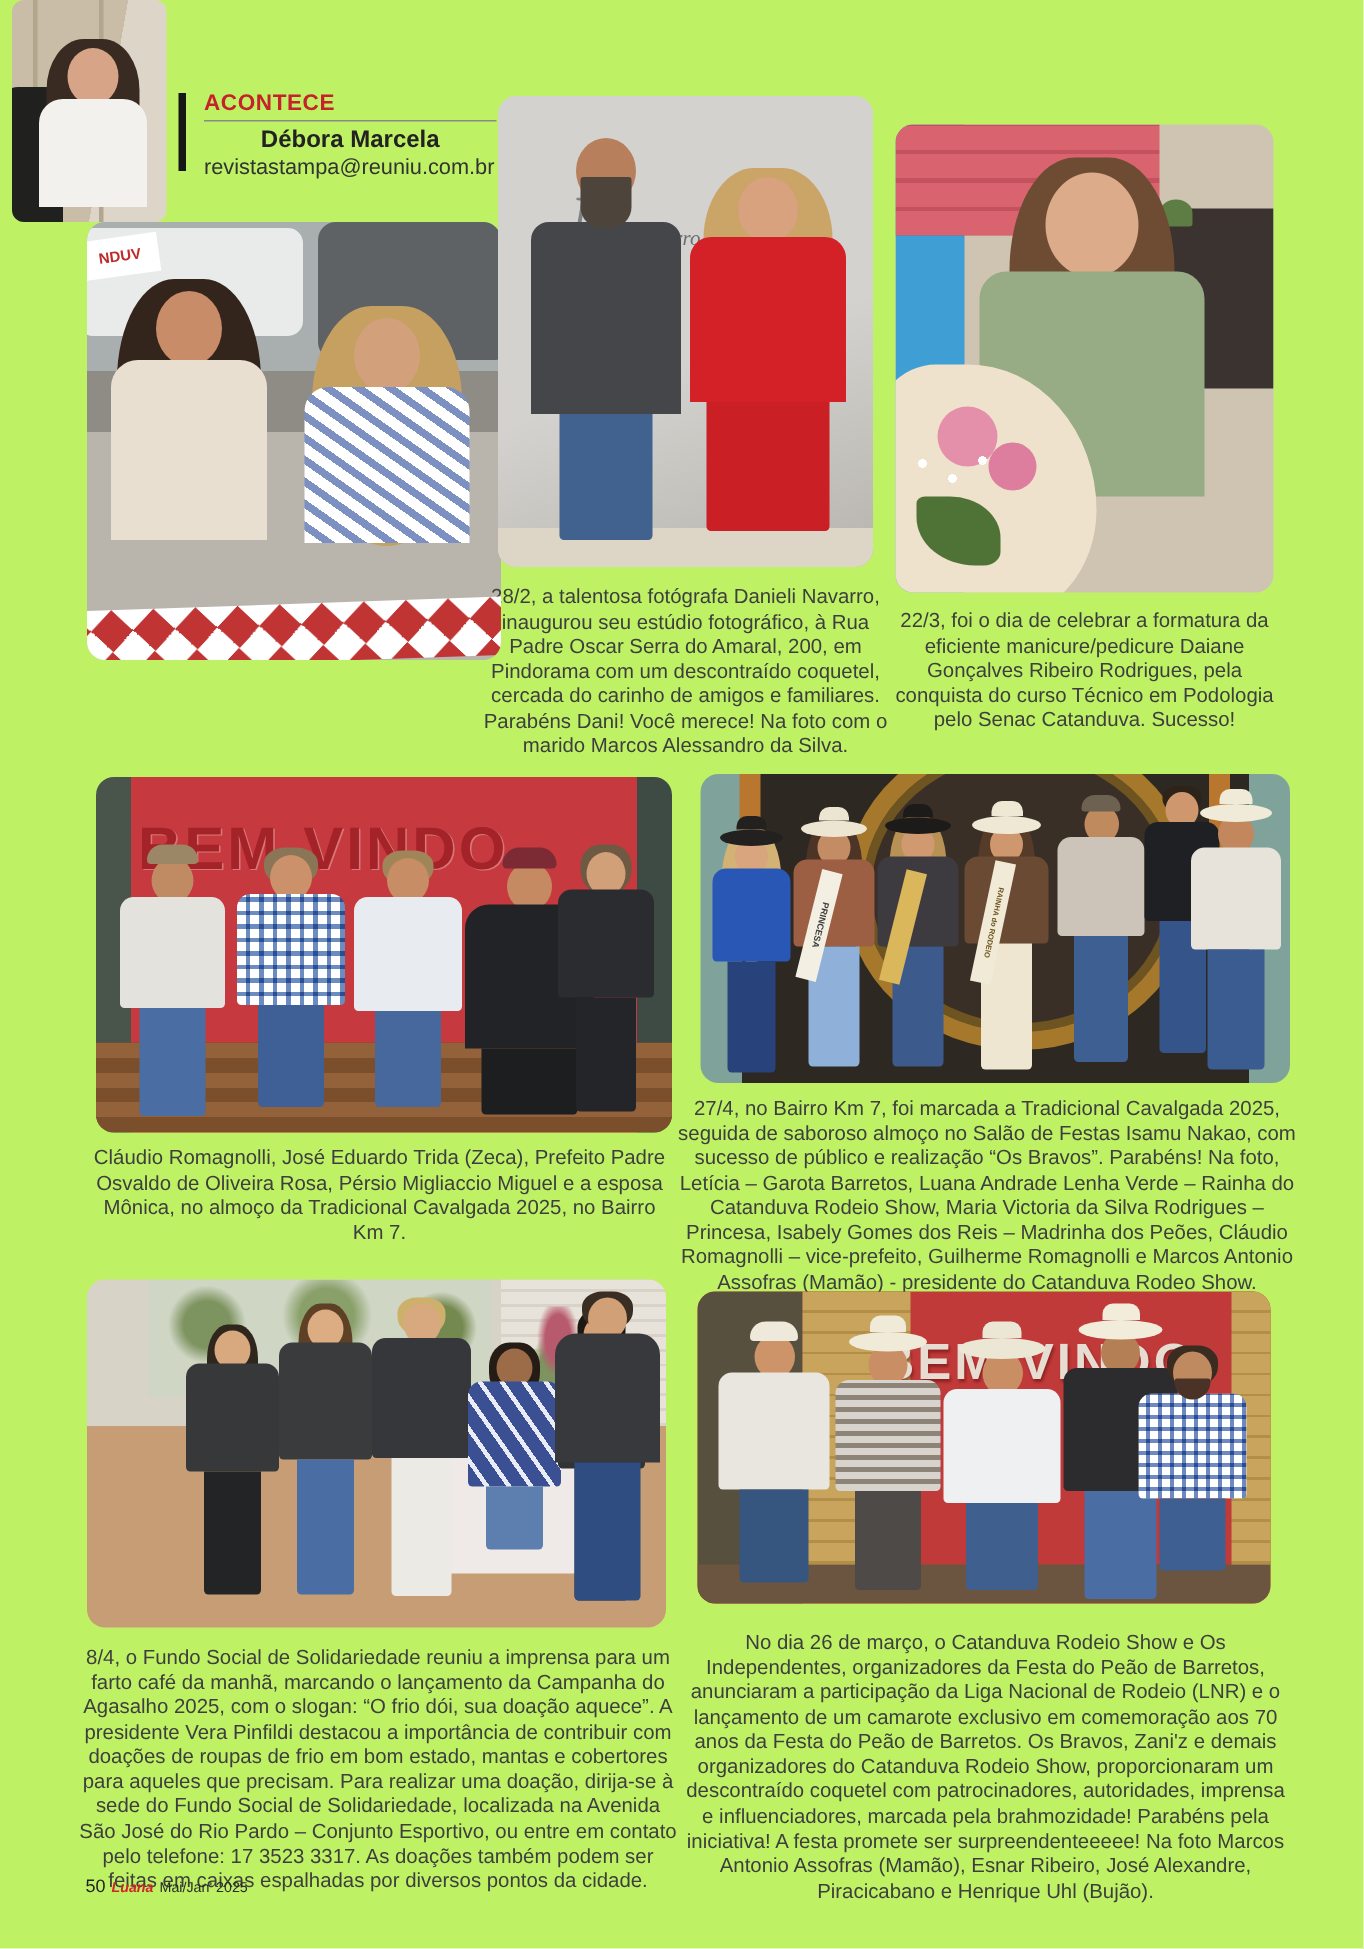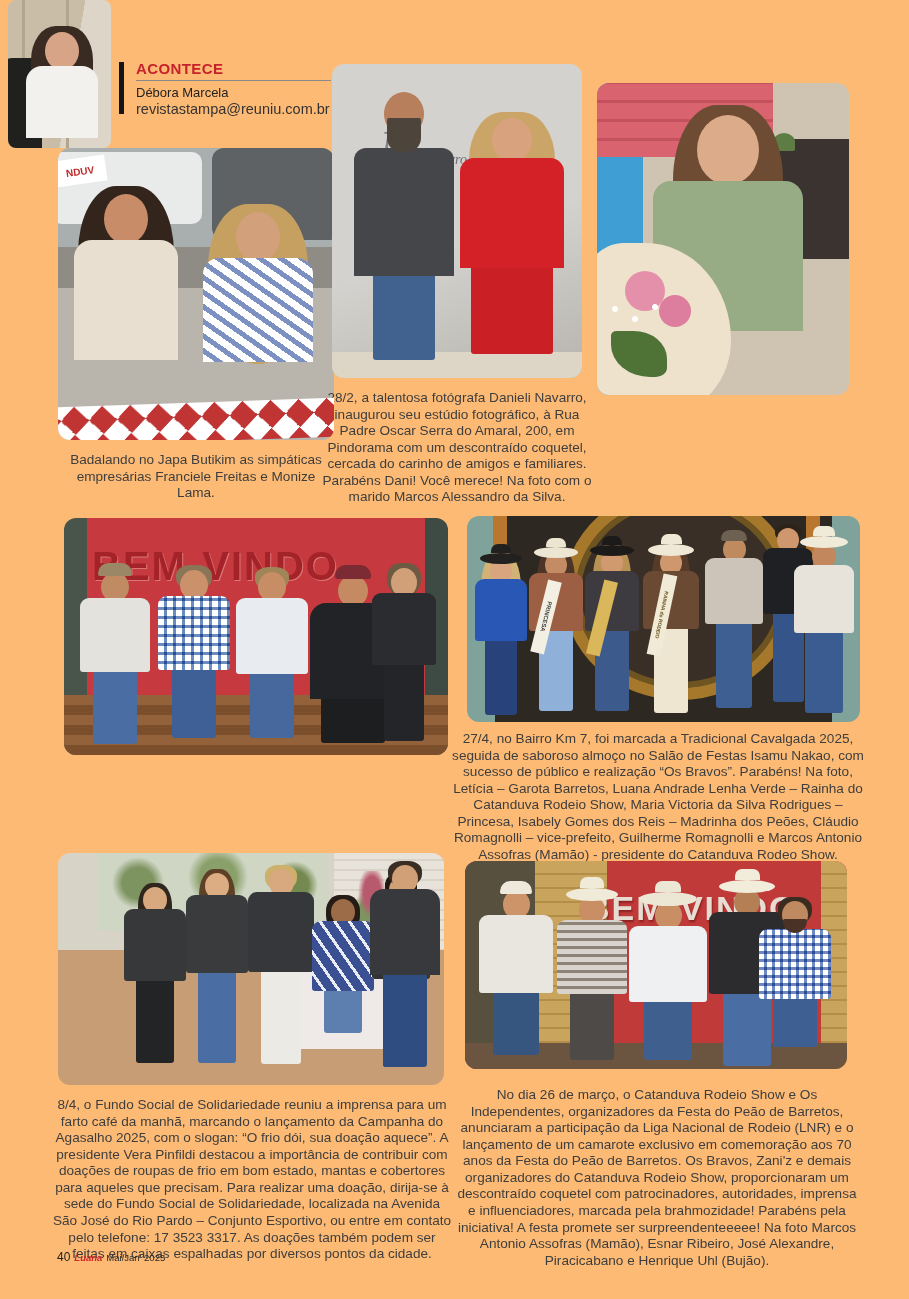--- a/index.html
+++ b/index.html
@@ -1,24 +1,24 @@
 <!DOCTYPE html>
 <html><head>
 <meta charset="utf-8">
 <style>
   html,body{margin:0;padding:0;background:#ffffff;}
-  .page{position:relative;width:909px;height:1299px;background:#fdba74;overflow:hidden;
+  .page{position:relative;width:909px;height:1299px;background:#bef264;overflow:hidden;
         font-family:"Liberation Sans","DejaVu Sans",sans-serif;color:#3d3d3d;}
   .abs{position:absolute;}
   .scene{position:absolute;overflow:hidden;border-radius:12px;background:#ccc;}
   .caption{position:absolute;text-align:center;font-size:13.6px;line-height:1.22;color:#3e3e3e;}
   
   .sec-title{font-size:15px;font-weight:800;color:#c5222b;letter-spacing:.4px;}
   .sec-rule{border:0;border-top:1.5px solid #8a8a8a;margin:3px 0 4px 0;}
-  .author{font-size:13px;font-weight:400;color:#222;}
+  .author{font-size:16px;font-weight:700;color:#222;text-align:center;}
   .email{font-size:14.5px;color:#333;margin-top:1px;}
   .vbar{background:#161616;}
   
   .person{position:absolute;display:flex;flex-direction:column;align-items:center;z-index:4;}
   .hair{position:absolute;border-radius:46% 46% 58% 58%;z-index:1;}
   .ph{border-radius:50%;z-index:2;}
   .beard{z-index:3;border-radius:2px 2px 14px 14px;}
   .pt{border-radius:9px 9px 3px 3px;margin-top:-4px;z-index:2;width:100%;}
   .pl{border-radius:0 0 3px 3px;z-index:2;width:62%;}
   .hat{display:flex;flex-direction:column;align-items:center;z-index:5;margin-bottom:-5px;}
@@ -69,21 +69,20 @@
       <div class="ph" style="width:44px;height:50px;background:#c98c69;margin-top:8px;"></div>
       <div class="pt" style="height:120px;background:#e9dfd0;border-radius:18px 18px 0 0;width:86%;"></div>
     </div>
     <div class="person" style="right:14px;bottom:24px;width:124px;height:212px;">
       <div class="hair" style="width:100px;height:160px;top:0;background:#c5a061;"></div>
       <div class="ph" style="width:44px;height:50px;background:#d3a07c;margin-top:8px;"></div>
       <div class="pt" style="height:104px;width:88%;border-radius:16px 16px 0 0;background:repeating-linear-gradient(35deg,#ffffff 0 7px,#7d90c2 7px 12px);"></div>
     </div>
     <div class="abs" style="left:0;bottom:0;width:100%;height:36px;z-index:5;background:repeating-conic-gradient(from 45deg,#c03434 0% 25%,#ffffff 0% 50%) 0 0/26px 26px;transform:rotate(-2deg) scale(1.08);"></div>
   </div>
-  <div class="caption" style="left:58px;top:452px;width:276px;">Badalando no Japa Butikim as simpáticas empresárias Franciele Freitas e Monize Lama.</div>
 
   <div class="scene" style="left:332px;top:64px;width:250px;height:314px;background:linear-gradient(160deg,#d3d2ce 0 55%,#b7b4ae);">
     <div class="studio-sign" style="left:48px;top:58px;font-size:42px;font-weight:700;opacity:.8;">N</div>
     <div class="studio-sign" style="left:88px;top:88px;font-size:14px;">Navarro Foto</div>
     <div class="abs" style="left:0;bottom:0;width:100%;height:26px;background:#ddd5c5;"></div>
     <div class="person" style="left:22px;bottom:0;width:100px;height:286px;">
       <div class="ph" style="width:40px;height:44px;background:#b77f5c;"></div>
       <div class="beard" style="width:34px;height:34px;background:#4d443c;margin-top:-18px;"></div>
       <div class="pt" style="height:128px;background:#45464a;border-radius:12px 12px 0 0;"></div>
       <div class="pl" style="height:84px;background:#41618f;"></div>
@@ -107,20 +106,21 @@
       <div class="ph" style="width:62px;height:70px;background:#dcab89;margin-top:10px;"></div>
       <div class="pt" style="height:150px;background:#97ab84;border-radius:18px 18px 0 0;"></div>
     </div>
     <div class="abs" style="left:-16px;bottom:-18px;width:150px;height:170px;background:#efe2cc;border-radius:30% 60% 45% 45%;z-index:6;">
       <div class="abs" style="left:44px;top:28px;width:40px;height:40px;background:#e590ab;border-radius:50%;"></div>
       <div class="abs" style="left:78px;top:52px;width:32px;height:32px;background:#dd7e9e;border-radius:50%;"></div>
       <div class="abs" style="left:24px;top:56px;width:70px;height:60px;background:radial-gradient(circle 3px at 10px 10px,#fff 95%,#0000), radial-gradient(circle 3px at 30px 20px,#fff 95%,#0000), radial-gradient(circle 3px at 50px 8px,#fff 95%,#0000), radial-gradient(circle 3px at 20px 38px,#fff 95%,#0000), radial-gradient(circle 3px at 44px 42px,#fff 95%,#0000);"></div>
       <div class="abs" style="left:30px;top:88px;width:56px;height:46px;background:#4f7236;border-radius:10% 60% 20% 70%;"></div>
     </div>
   </div>
+  <div class="caption" style="left:592px;top:406px;width:262px;">22/3, foi o dia de celebrar a formatura da eficiente manicure/pedicure Daiane Gonçalves Ribeiro Rodrigues, pela conquista do curso Técnico em Podologia pelo Senac Catanduva. Sucesso!</div>
 
   <div class="scene" style="left:64px;top:518px;width:384px;height:237px;background:linear-gradient(90deg,#49544b 0 6%,#c6393f 6% 94%,#3e4a44 94%);">
     <div class="banner-text" style="left:28px;top:26px;font-size:40px;color:#a32329;text-shadow:1px 1px 0 rgba(255,236,220,.35);">BEM-VINDO</div>
     <div class="abs" style="left:0;bottom:0;width:100%;height:60px;background:repeating-linear-gradient(0deg,#7c4f2c 0 10px,#93613a 10px 20px);"></div>
     <div class="person" style="left:16px;bottom:0;width:70px;height:192px;">
       <div class="cap" style="width:34px;height:13px;background:#9b8666;"></div>
       <div class="ph" style="width:28px;height:30px;background:#c08a62;"></div>
       <div class="pt" style="height:74px;background:#e4e2dc;"></div>
       <div class="pl" style="height:72px;background:#4a6da3;"></div>
     </div>
@@ -142,20 +142,21 @@
       <div class="pt" style="height:96px;background:#222326;border-radius:16px 16px 0 0;"></div>
       <div class="pl" style="height:44px;background:#1d1e20;width:74%;"></div>
     </div>
     <div class="person" style="right:12px;bottom:0;width:64px;height:190px;">
       <div class="hair" style="width:34px;height:34px;top:-2px;background:#6e5a43;"></div>
       <div class="ph" style="width:26px;height:29px;background:#d2a078;margin-top:3px;"></div>
       <div class="pt" style="height:72px;background:#2b2c2f;"></div>
       <div class="pl" style="height:76px;background:#242528;"></div>
     </div>
   </div>
+  <div class="caption" style="left:58px;top:764px;width:390px;">Cláudio Romagnolli, José Eduardo Trida (Zeca), Prefeito Padre Osvaldo de Oliveira Rosa, Pérsio Migliaccio Miguel e a esposa Mônica, no almoço da Tradicional Cavalgada 2025, no Bairro Km 7.</div>
 
   <div class="scene" style="left:467px;top:516px;width:393px;height:206px;background:linear-gradient(90deg,#7fa39b 0 7%,#2e2823 7% 93%,#7fa39b 93%);">
     <div class="abs" style="left:96px;top:-30px;width:210px;height:190px;border:12px solid #a5782c;border-radius:50%;background:#3a2f26;box-shadow:inset 0 0 0 6px #6e5420;"></div>
     <div class="abs" style="left:26px;top:0;width:14px;height:70px;background:#b8762f;"></div>
     <div class="abs" style="right:40px;top:0;width:14px;height:60px;background:#b8762f;"></div>
 
     <div class="person" style="left:8px;bottom:0;width:52px;height:178px;">
       <div class="hat">
           <div class="crown" style="width:20px;height:9px;background:#23211f;"></div>
           <div class="brim" style="width:42px;height:11px;background:#23211f;"></div>
@@ -309,18 +310,18 @@
       <div class="hair" style="width:34px;height:28px;top:-2px;background:#3a2c20;"></div>
       <div class="ph" style="width:26px;height:28px;background:#c08a61;margin-top:2px;"></div>
       <div class="beard" style="width:24px;height:14px;background:#4a3326;margin-top:-10px;"></div>
       <div class="pt" style="height:70px;background:repeating-linear-gradient(0deg,#fff 0 5px,#6d89c2 5px 8px),repeating-linear-gradient(90deg,#fff 0 5px,#6d89c2 5px 8px);background-blend-mode:multiply;"></div>
       <div class="pl" style="height:48px;background:#3e5f91;"></div>
     </div>
   </div>
   <div class="caption" style="left:452px;top:1087px;width:410px;">No dia 26 de março, o Catanduva Rodeio Show e Os Independentes, organizadores da Festa do Peão de Barretos, anunciaram a participação da Liga Nacional de Rodeio (LNR) e o lançamento de um camarote exclusivo em comemoração aos 70 anos da Festa do Peão de Barretos. Os Bravos, Zani'z e demais organizadores do Catanduva Rodeio Show, proporcionaram um descontraído coquetel com patrocinadores, autoridades, imprensa e influenciadores, marcada pela brahmozidade! Parabéns pela iniciativa! A festa promete ser surpreendenteeeee! Na foto Marcos Antonio Assofras (Mamão), Esnar Ribeiro, José Alexandre, Piracicabano e Henrique Uhl (Bujão).</div>
 
   <div class="footer" style="left:57px;top:1250px;">
-    <span class="pgnum">40</span>
+    <span class="pgnum">50</span>
     <span class="mag">Luana</span>
     <span>Mai/Jan' 2025</span>
   </div>
 
 </div>
 
 </body></html>

